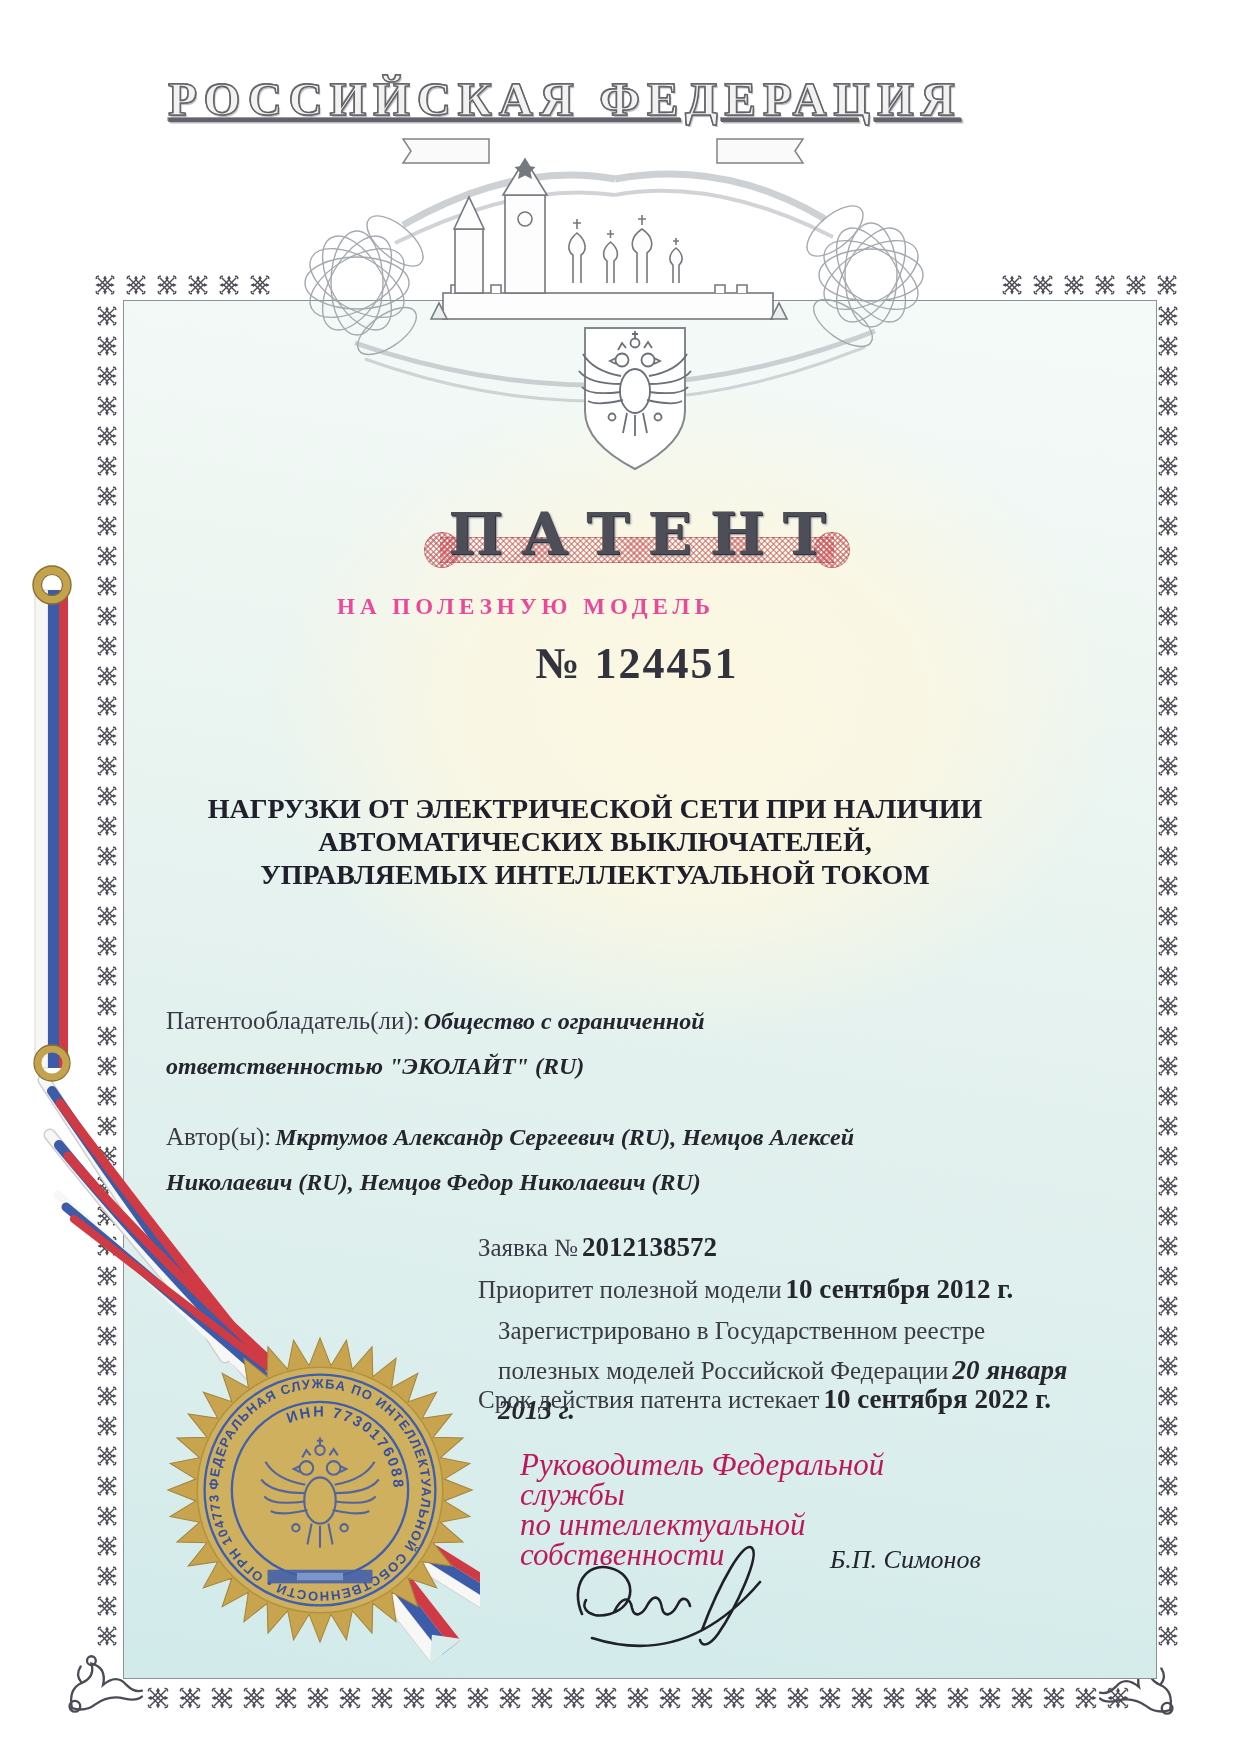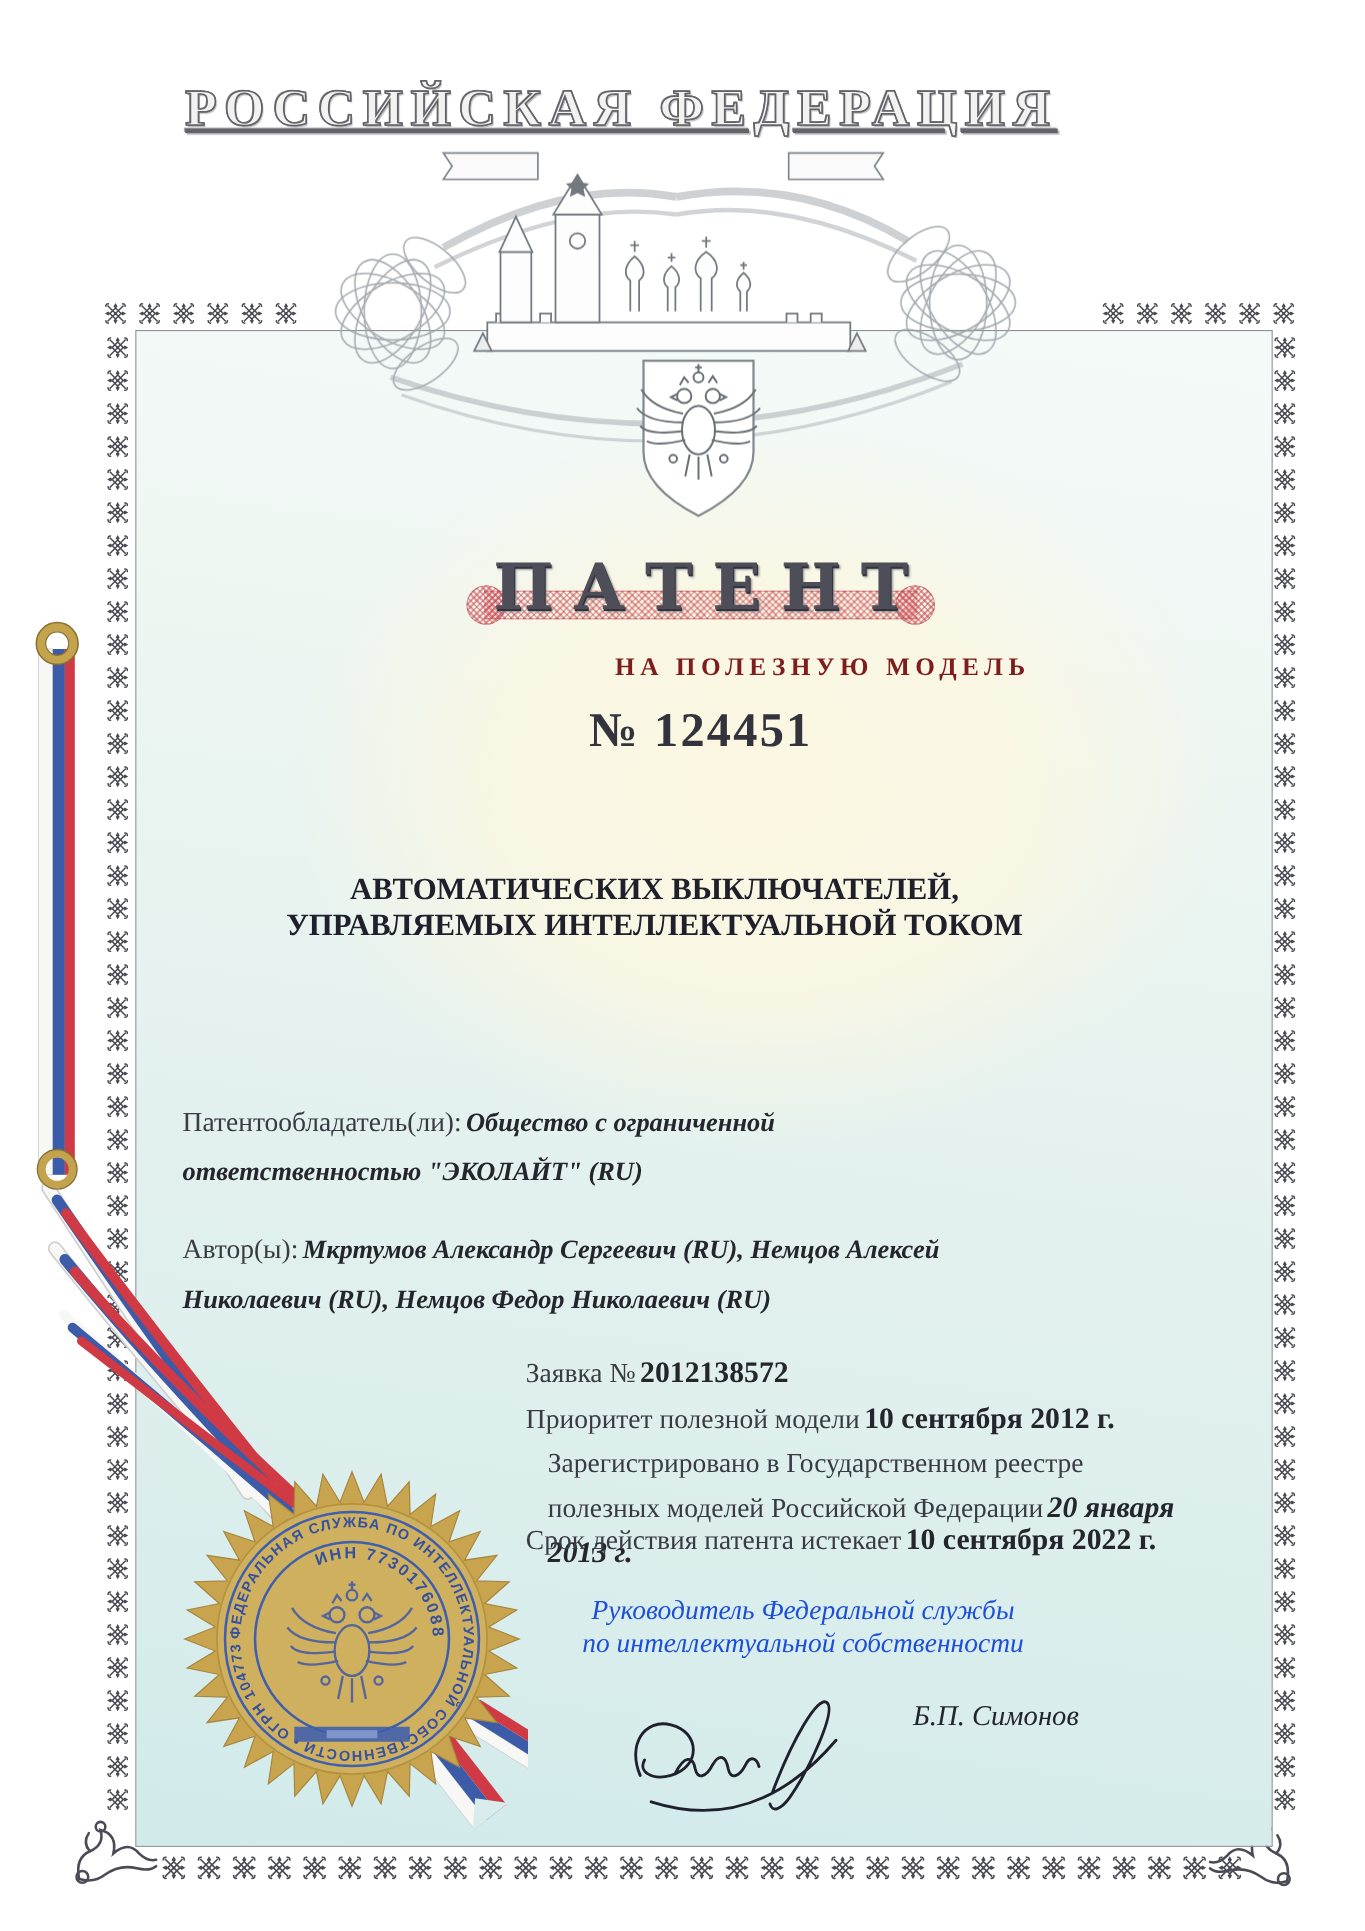--- a/index.html
+++ b/index.html
@@ -55,44 +55,44 @@
   .guilloche-band::after{right:-16px;}
   .patent-word{
     position:relative;z-index:2;
     font-family:"DejaVu Serif","Liberation Serif",serif;
     font-size:58px;font-weight:700;letter-spacing:18px;padding-left:18px;
     color:#4e4e59;
     text-shadow:1px 1px 0 #33333d,2px 2px 2px rgba(125,125,135,.85);
     white-space:nowrap;
   }
   .patent-subtype{
-    left:337px;top:594px;width:600px;text-align:right;
-    font-size:23px;font-weight:700;letter-spacing:5px;color:#7f1d1d;white-space:nowrap;
+    left:337px;top:594px;width:600px;text-align:left;
+    font-size:23px;font-weight:700;letter-spacing:5px;color:#ec4899;white-space:nowrap;
   }
   .patent-number{
     left:337px;top:638px;width:600px;text-align:center;
     font-size:44px;font-weight:700;letter-spacing:2px;color:#33333d;white-space:nowrap;
   }
 
   
   .title-block{left:150px;top:792px;width:890px;text-align:center;
     font-size:28px;font-weight:700;line-height:33px;color:#20202c;}
 
   
   .lbl{font-size:25px;color:#3a3a44;}
   .val-bi{font-size:24px;font-weight:700;font-style:italic;color:#25252e;}
   .val-b{font-size:27px;font-weight:700;color:#25252e;}
   .holder-block{left:166px;top:1000px;width:645px;line-height:42px;}
   .authors-block{left:166px;top:1116px;width:795px;line-height:42px;}
   .detail-line{left:478px;white-space:nowrap;}
   .detail-wrap{left:498px;width:575px;line-height:37px;}
 
   
-  .post-block{left:520px;top:1450px;width:420px;text-align:center;
-    font-size:25px;font-style:italic;line-height:30px;color:#1d4ed8;}
+  .post-block{left:520px;top:1450px;width:420px;
+    font-size:31px;font-style:italic;line-height:30px;color:#be185d;}
   .sig-name{left:830px;top:1545px;font-size:26px;font-style:italic;color:#24242e;white-space:nowrap;text-align:center;}
 </style>
 </head>
 <body>
 
 <svg width="0" height="0" style="position:absolute" aria-hidden="true">
   <defs>
     <symbol id="rosette-sym" viewBox="0 0 24 24">
       <g stroke="#4b4b56" stroke-width="1.5" fill="none">
         <path d="M4 4 L20 20 M20 4 L4 20"></path>
@@ -617,20 +617,21 @@
 </svg>
 
 <div class="abs patent-wrap">
   <div class="guilloche-band"></div>
   <div class="patent-word">ПАТЕНТ</div>
 </div>
 <div class="abs patent-subtype">НА ПОЛЕЗНУЮ МОДЕЛЬ</div>
 <div class="abs patent-number">№ 124451</div>
 
 <div class="abs title-block">
+  <div>НАГРУЗКИ ОТ ЭЛЕКТРИЧЕСКОЙ СЕТИ ПРИ НАЛИЧИИ</div>
   <div>АВТОМАТИЧЕСКИХ ВЫКЛЮЧАТЕЛЕЙ,</div>
   <div>УПРАВЛЯЕМЫХ ИНТЕЛЛЕКТУАЛЬНОЙ ТОКОМ</div>
 </div>
 
 <div class="abs holder-block">
   <span class="lbl">Патентообладатель(ли):</span>
   <span class="val-bi">Общество с ограниченной ответственностью "ЭКОЛАЙТ" (RU)</span>
 </div>
 <div class="abs authors-block">
   <span class="lbl">Автор(ы):</span>

